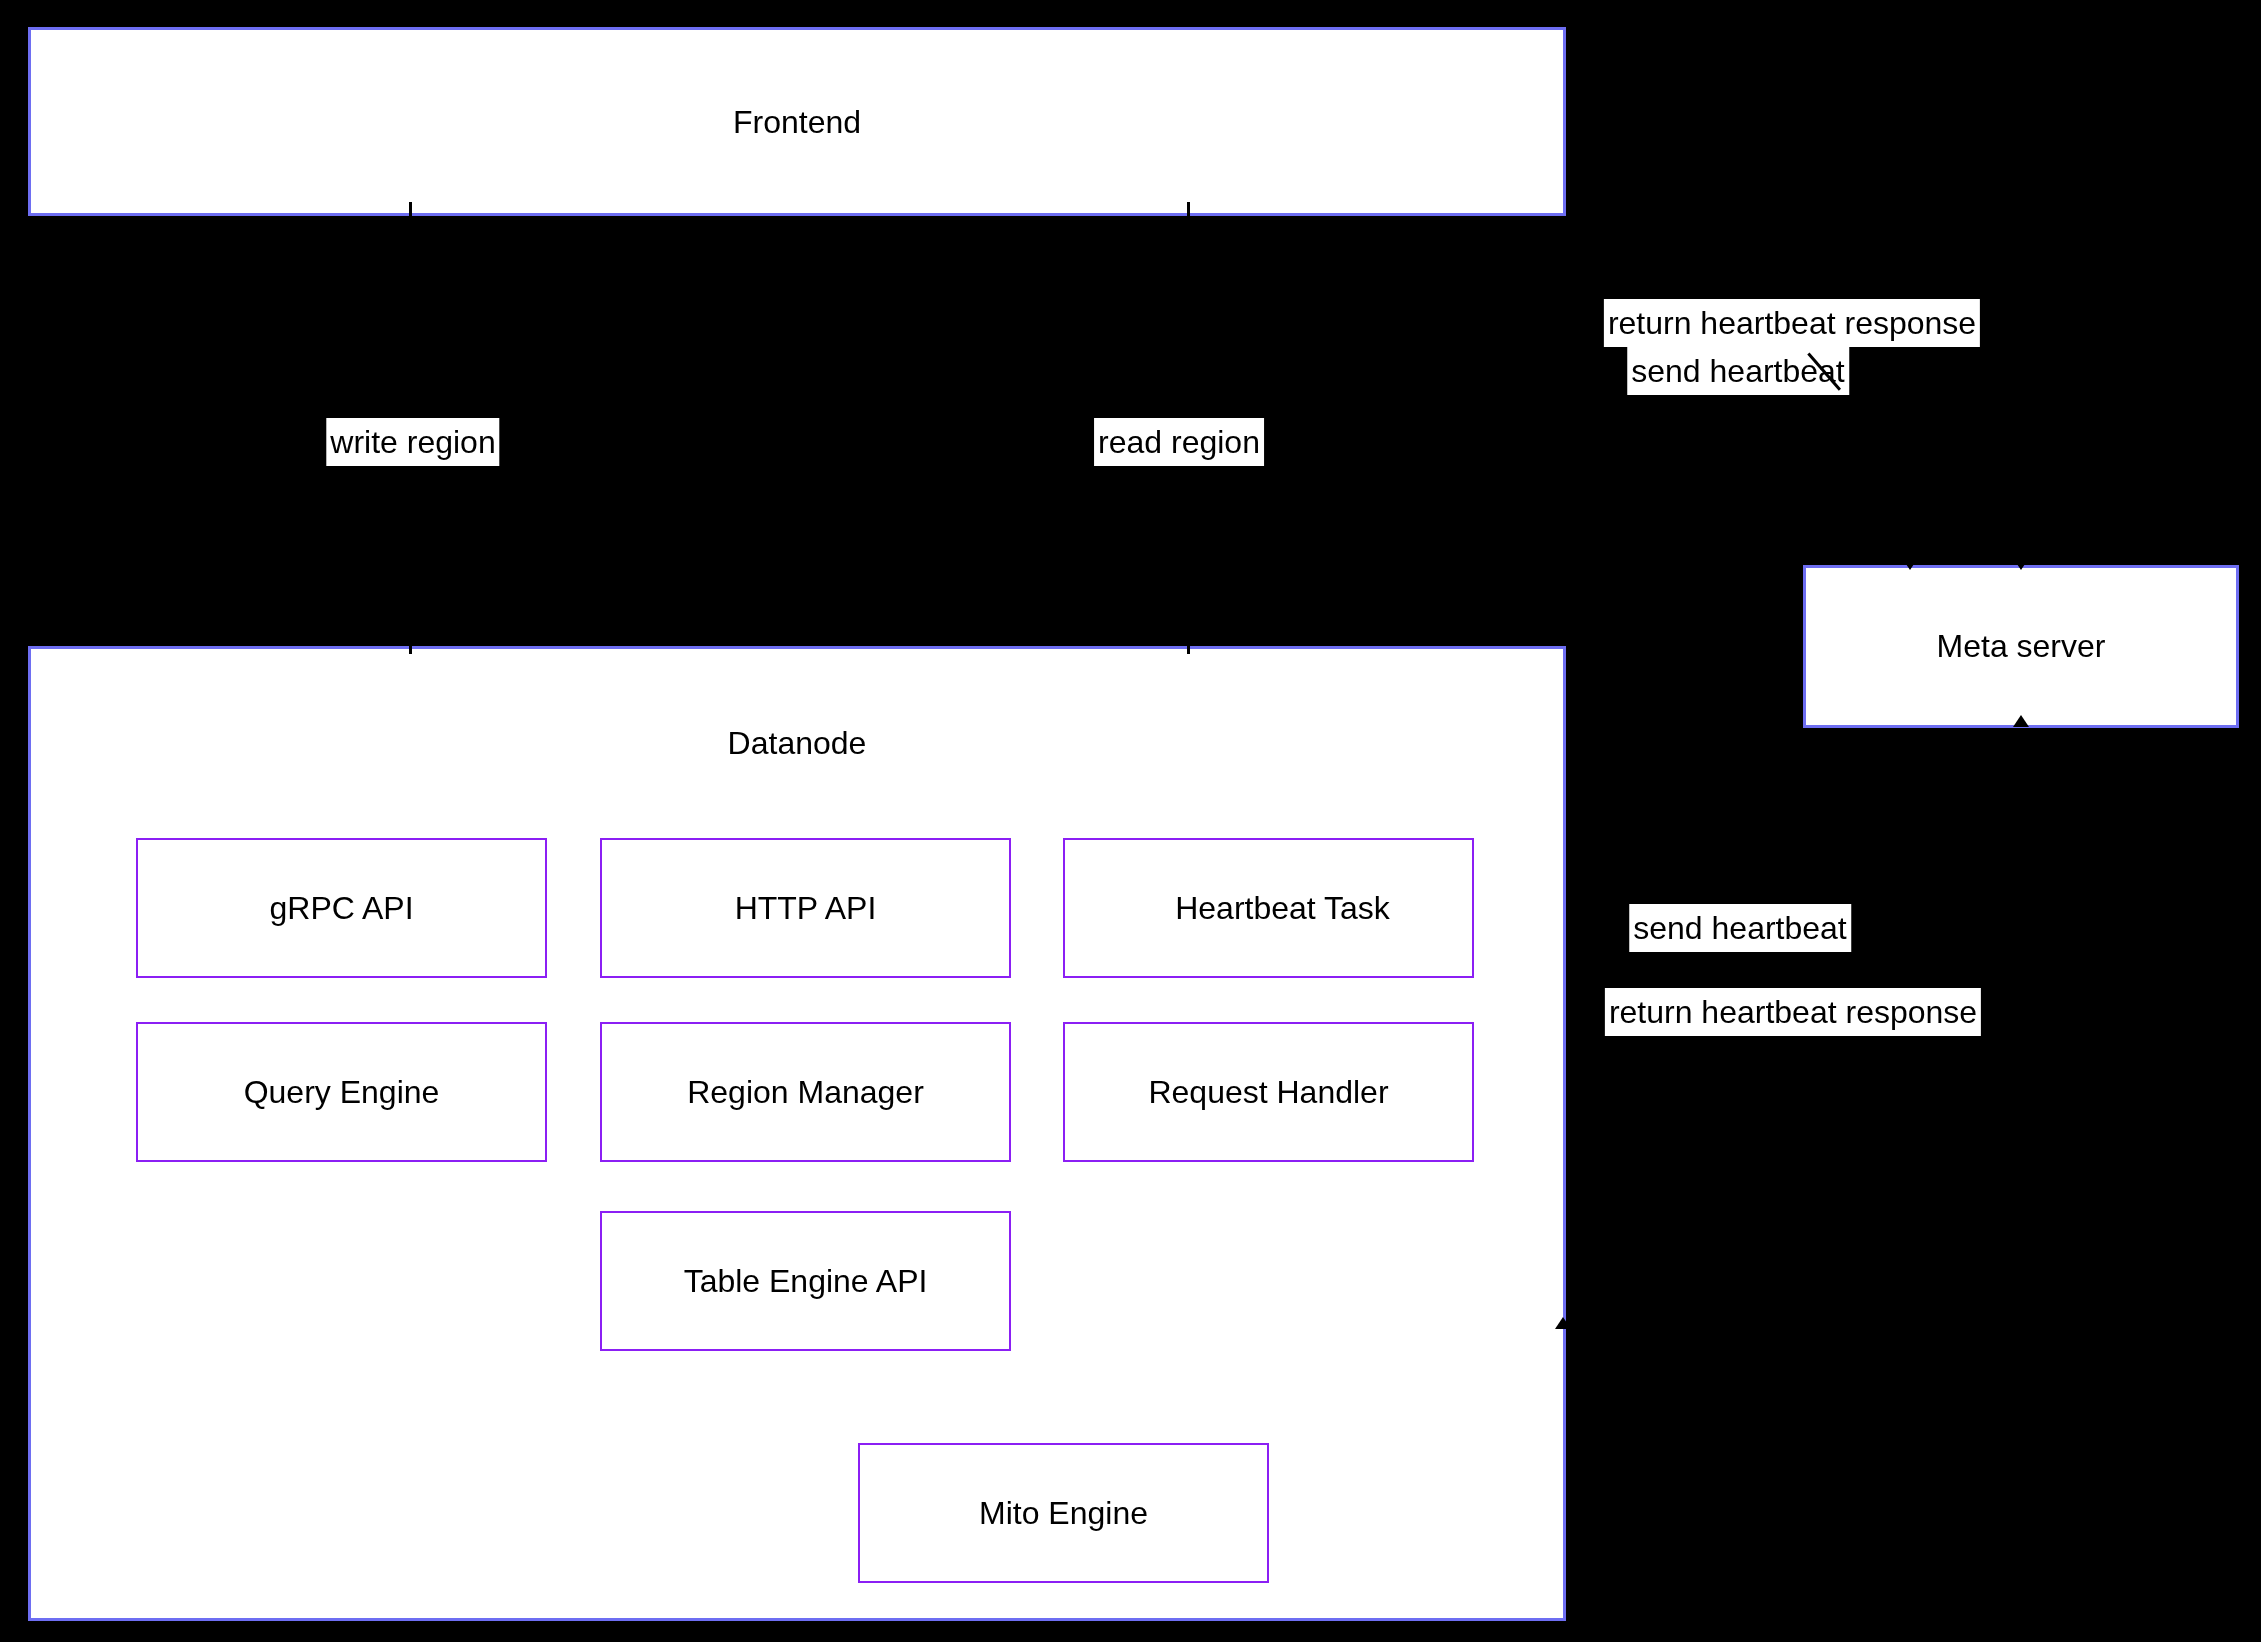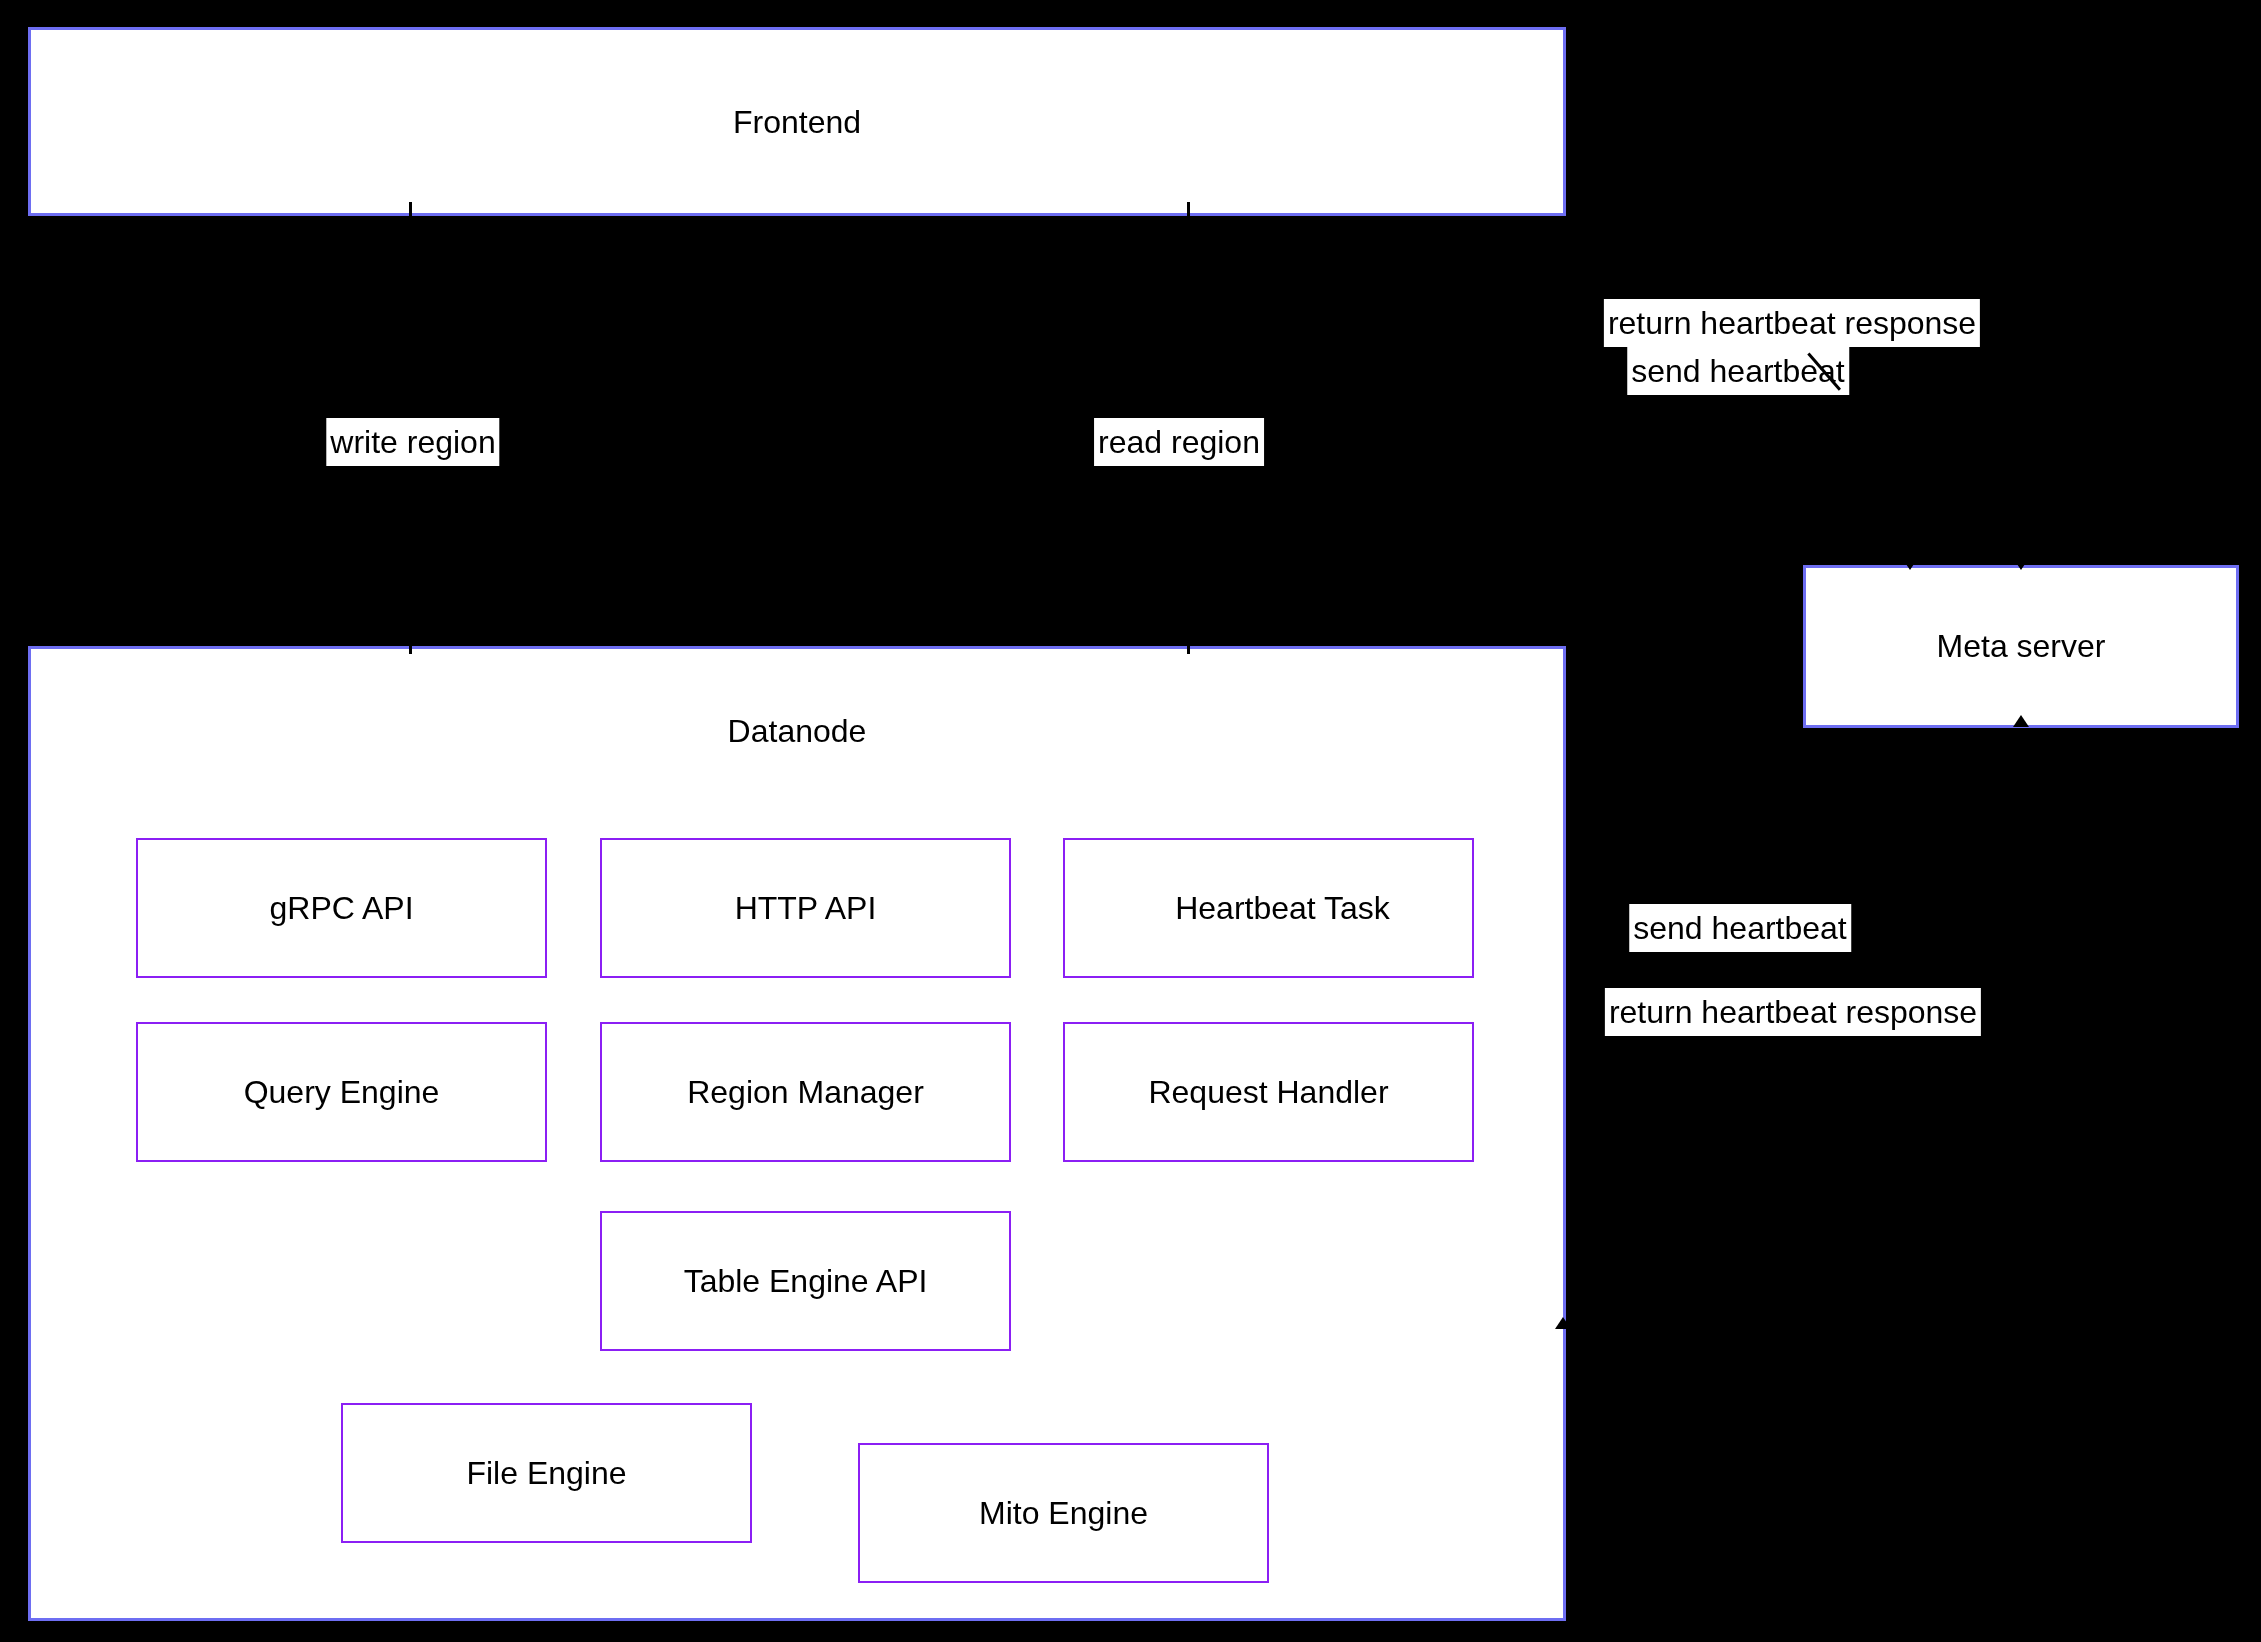--- a/index.html
+++ b/index.html
@@ -21,21 +21,21 @@
     border:3.4px solid var(--cluster-border);box-sizing:border-box;
   }
   #frontend{left:28px;top:27px;width:1538px;height:189px;}
   #datanode{left:28px;top:646px;width:1538px;height:975px;}
   #meta{left:1803px;top:565px;width:436px;height:163px;}
   .cluster-label{
     position:absolute;left:0;right:0;text-align:center;
     font-size:32px;line-height:38px;color:var(--text);
   }
   #frontend .cluster-label{top:73px;}
-  #datanode .cluster-label{top:63px;}
+  #datanode .cluster-label{top:75px;}
   #meta .cluster-label{top:59px;}
   .node{
     position:absolute;width:411px;height:140px;box-sizing:border-box;
     background:var(--node-fill);border:2.7px solid var(--node-border);
     display:flex;align-items:center;justify-content:center;
     font-size:32px;color:var(--text);text-align:center;
   }
   #grpc-api{left:136px;top:838px;}
   #http-api{left:600px;top:838px;}
   #heartbeat-task{left:1063px;top:838px;padding-left:28px;}
@@ -108,23 +108,20 @@
   </div>
   <div class="node" id="region-manager">
     <span>Region Manager</span>
   </div>
   <div class="node" id="request-handler">
     <span>Request Handler</span>
   </div>
   <div class="node" id="table-engine-api">
     <span>Table Engine API</span>
   </div>
-  <div class="node" id="file-engine">
-    <span>File Engine</span>
-  </div>
   <div class="node" id="mito-engine">
     <span>Mito Engine</span>
   </div>
 
   <div class="edge-label" id="lbl-write-region">write region</div>
   <div class="edge-label" id="lbl-read-region">read region</div>
   <div class="edge-label" id="lbl-return-heartbeat-top">return heartbeat response</div>
   <div class="edge-label" id="lbl-send-heartbeat-top">send heartbeat</div>
   <div class="edge-label" id="lbl-send-heartbeat-right">send heartbeat</div>
   <div class="edge-label" id="lbl-return-heartbeat-right">return heartbeat response</div>

